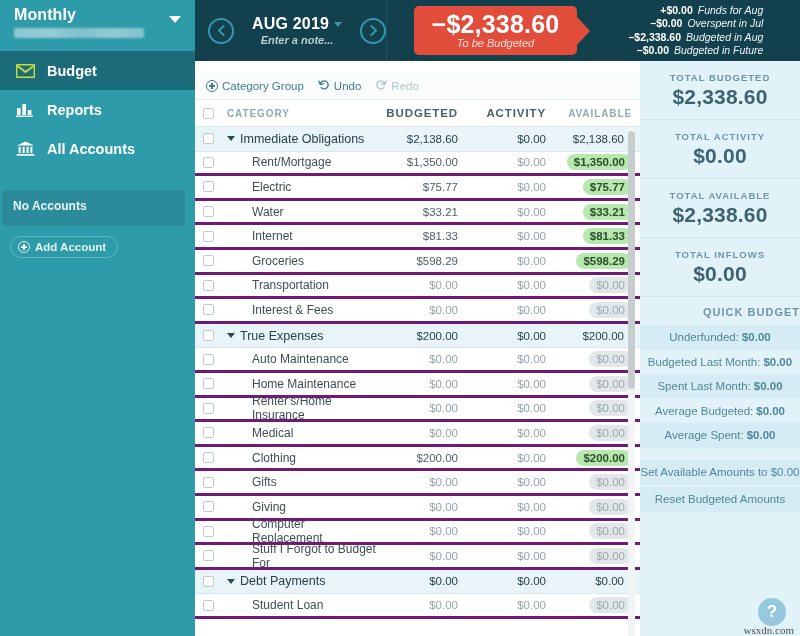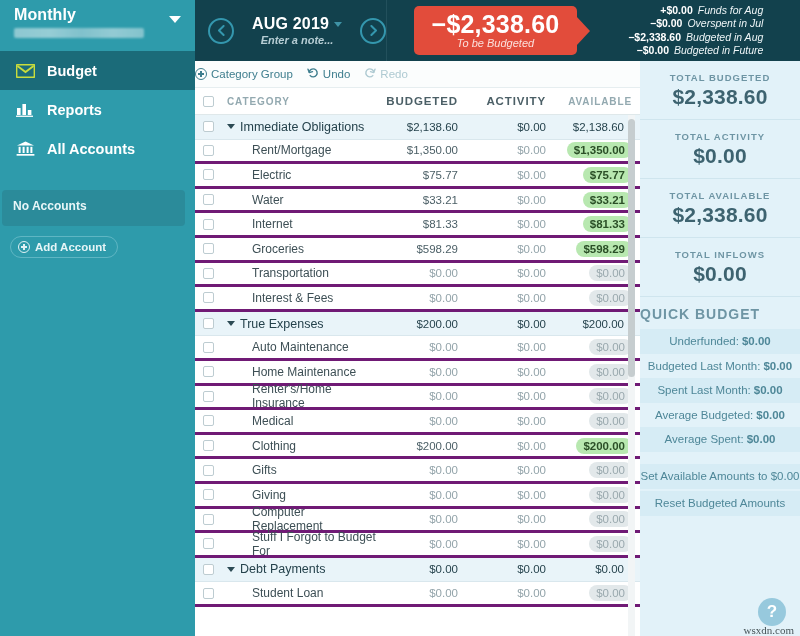--- a/index.html
+++ b/index.html
@@ -139,21 +139,22 @@
   .body-split { flex: 1; display: flex; min-height: 0; }
 
   
   .table-area {
     width: 445px; flex: 0 0 445px; display: flex; flex-direction: column;
     background: #ffffff; position: relative; min-height: 0;
   }
   .toolbar {
     height: 27px; flex: 0 0 27px;
     display: flex; align-items: center; gap: 14px;
-    background: #fbfdfd; border-bottom: 1px solid #e6eef0;
+    padding-left: 11px;
+    background: #fbfdfd; border-bottom: 1px solid #e6eef0; margin-top: 12px;
   }
   .tb-btn {
     display: inline-flex; align-items: center; gap: 4px;
     font-size: 11.5px; color: #3f7e8e; cursor: pointer; white-space: nowrap;
   }
   .tb-btn.disabled { color: #aecad2; cursor: default; }
   .tb-plus {
     width: 12px; height: 12px; border-radius: 50%; border: 1.3px solid #3f7e8e;
     position: relative; flex: 0 0 12px;
   }
@@ -220,21 +221,21 @@
     display: flex; flex-direction: column;
   }
   .total-block { padding: 11px 12px 10px 12px; text-align: center; }
   .total-block + .total-block { border-top: 1px solid #cfe5ee; }
   .tb-label {
     font-size: 9.5px; letter-spacing: 1px; font-weight: bold; color: #6e95a4;
   }
   .tb-value { font-size: 21px; font-weight: bold; color: #3d6370; margin-top: 2px; letter-spacing: .2px; }
 
   .qb-header {
-    text-align: left; font-size: 14px; letter-spacing: 1px; font-weight: bold;
+    text-align: right; font-size: 11px; letter-spacing: 1px; font-weight: bold;
     color: #6e95a4; padding: 9px 0 7px 0; border-top: 1px solid #cfe5ee;
   }
   .qb-btn {
     height: 24.5px; display: flex; align-items: center; justify-content: center;
     font-size: 11.5px; color: #4e8798; cursor: pointer;
   }
   .qb-btn:nth-child(odd) { background: #d6ecf5; }
   .qb-btn:nth-child(even) { background: #e2f2f9; }
   .qb-btn b { font-weight: bold; margin-left: 3px; }
   .qb-gap { height: 12px; }

